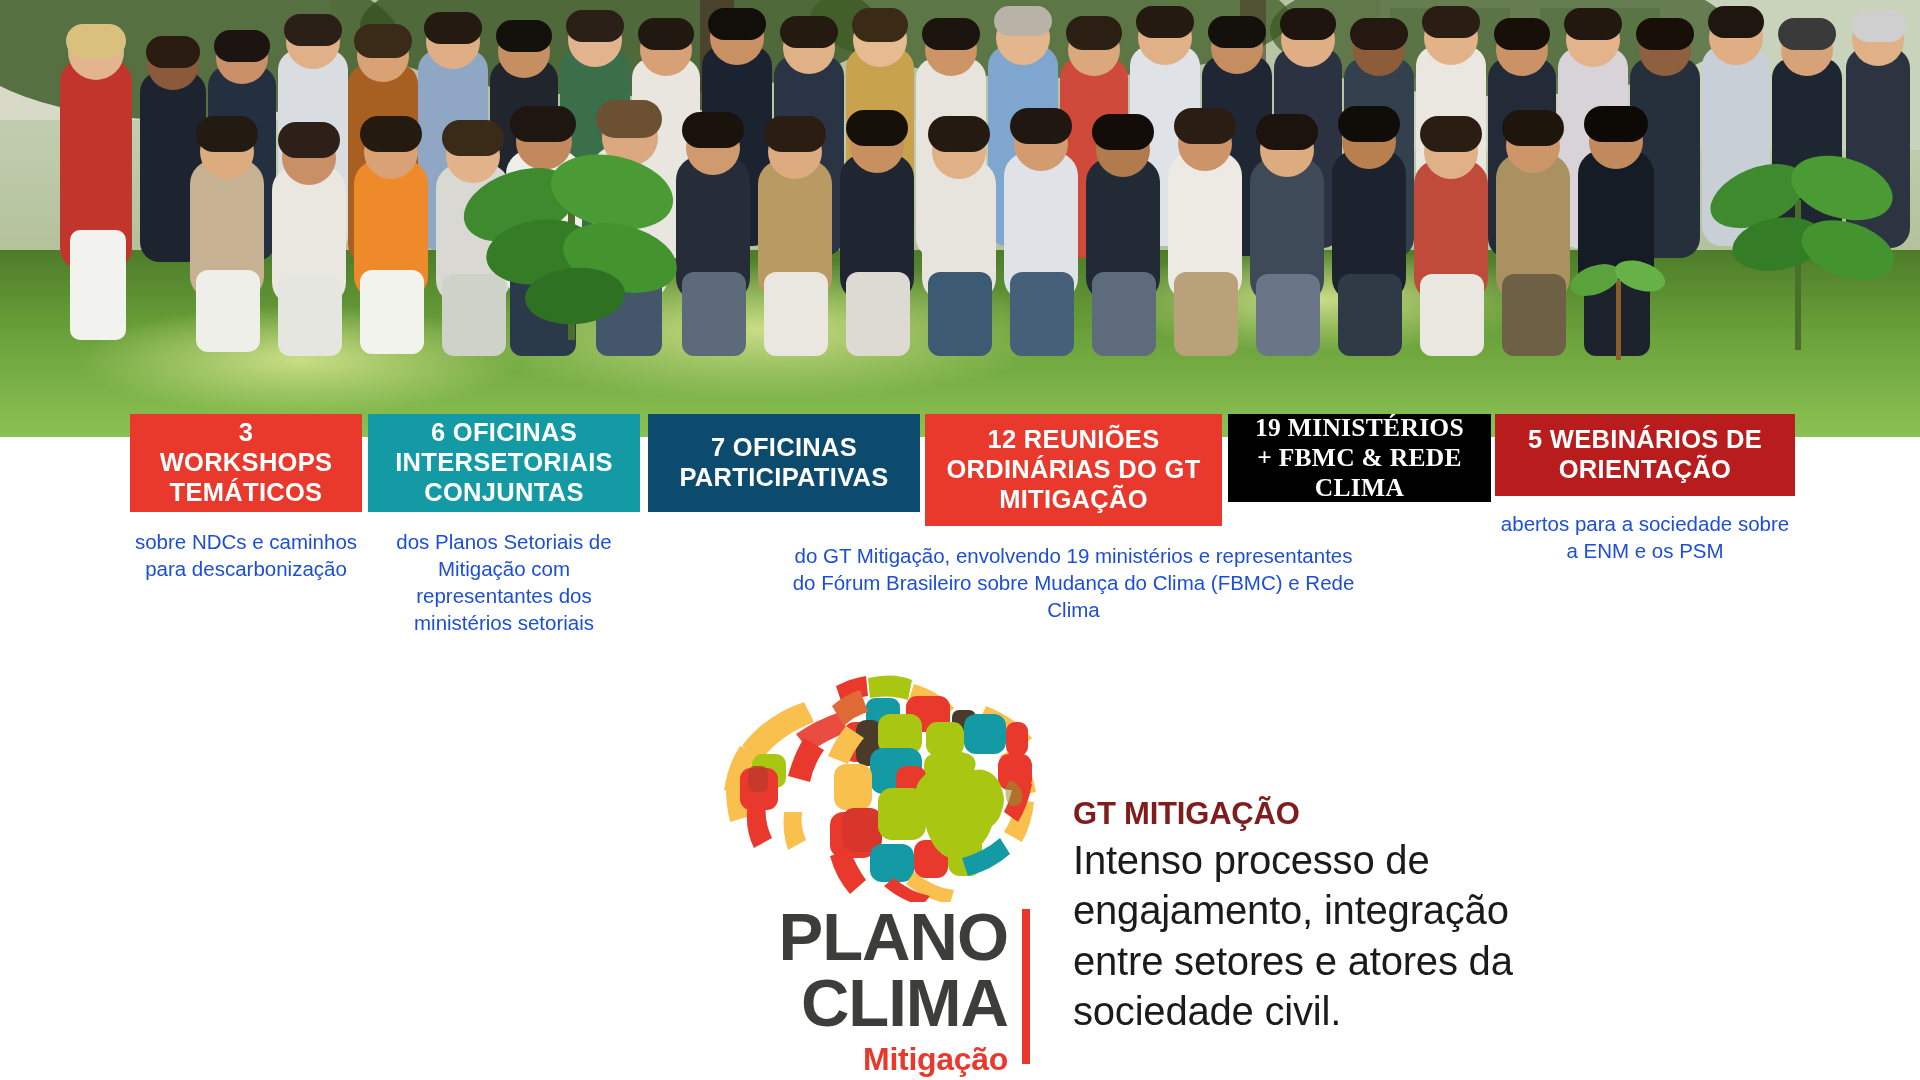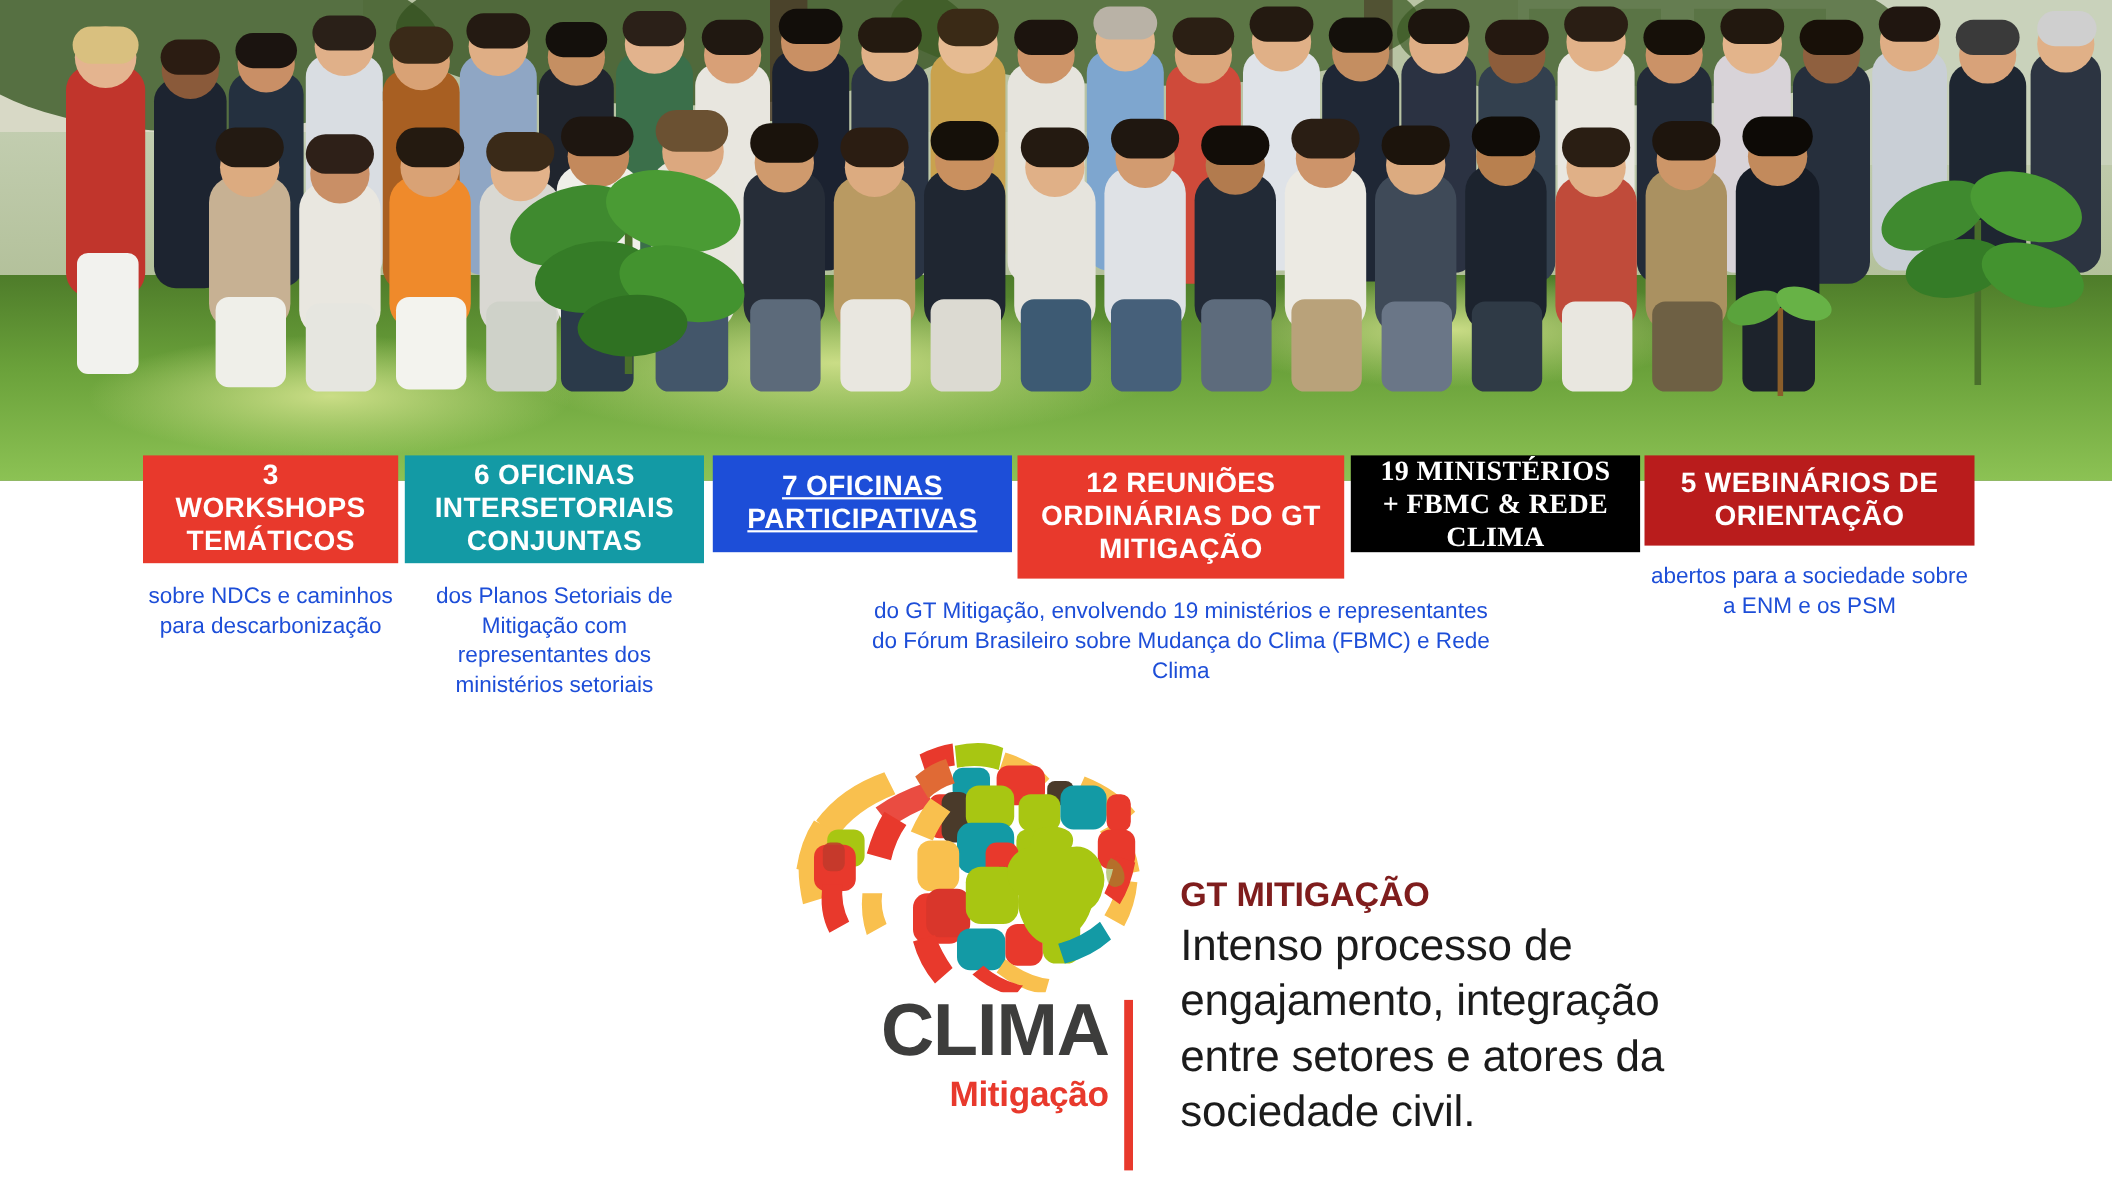--- a/index.html
+++ b/index.html
@@ -434,21 +434,21 @@
     <div class="stat-card" style="left:368px; top:414px; width:272px;">
       <div class="card-box" style="background:#139aa5; height:98px;">
         <span style="white-space:pre-line;">6 OFICINAS
 INTERSETORIAIS
 CONJUNTAS</span>
       </div>
       <div class="card-caption">dos Planos Setoriais de Mitigação com representantes dos ministérios setoriais</div>
     </div>
 
     <div class="stat-card" style="left:648px; top:414px; width:272px;">
-      <div class="card-box" style="background:#1d4ed8; height:88px;text-decoration:underline;">
+      <div class="card-box" style="background:#0c4a6e; height:98px;">
         <span style="white-space:pre-line;">7 OFICINAS
 PARTICIPATIVAS</span>
       </div>
     </div>
 
     <div class="stat-card" style="left:925px; top:414px; width:297px;">
       <div class="card-box" style="background:#e8392c; height:112px;">
         <span style="white-space:pre-line;">12 REUNIÕES
 ORDINÁRIAS DO GT
 MITIGAÇÃO</span>
@@ -541,20 +541,21 @@
                      q-6-12 -4-24 q-8-6 -10-16 q-2-10 4-18
                      q6-8 16-10 q2-10 6-16 z" fill="#a8c612"></path>
             <path d="M292 108 q10 4 12 14 q2 10 -6 12 q-8 2 -10-8 q-2-12 4-18 z" fill="#8a9c2a" opacity="0.55"></path>
           </g>
         </g>
       </svg>
     </div>
 
     <div class="wordmark">
       <div class="wordmark-text">
+        <div class="wm-line">PLANO</div>
         <div class="wm-line">CLIMA</div>
         <div class="wm-sub">Mitigação</div>
       </div>
       <div class="wm-bar"></div>
     </div>
   </div>
 
   <div class="gt-block">
     <div class="gt-title">GT MITIGAÇÃO</div>
     <div class="gt-body">Intenso processo de engajamento, integração entre setores e atores da sociedade civil.</div>

